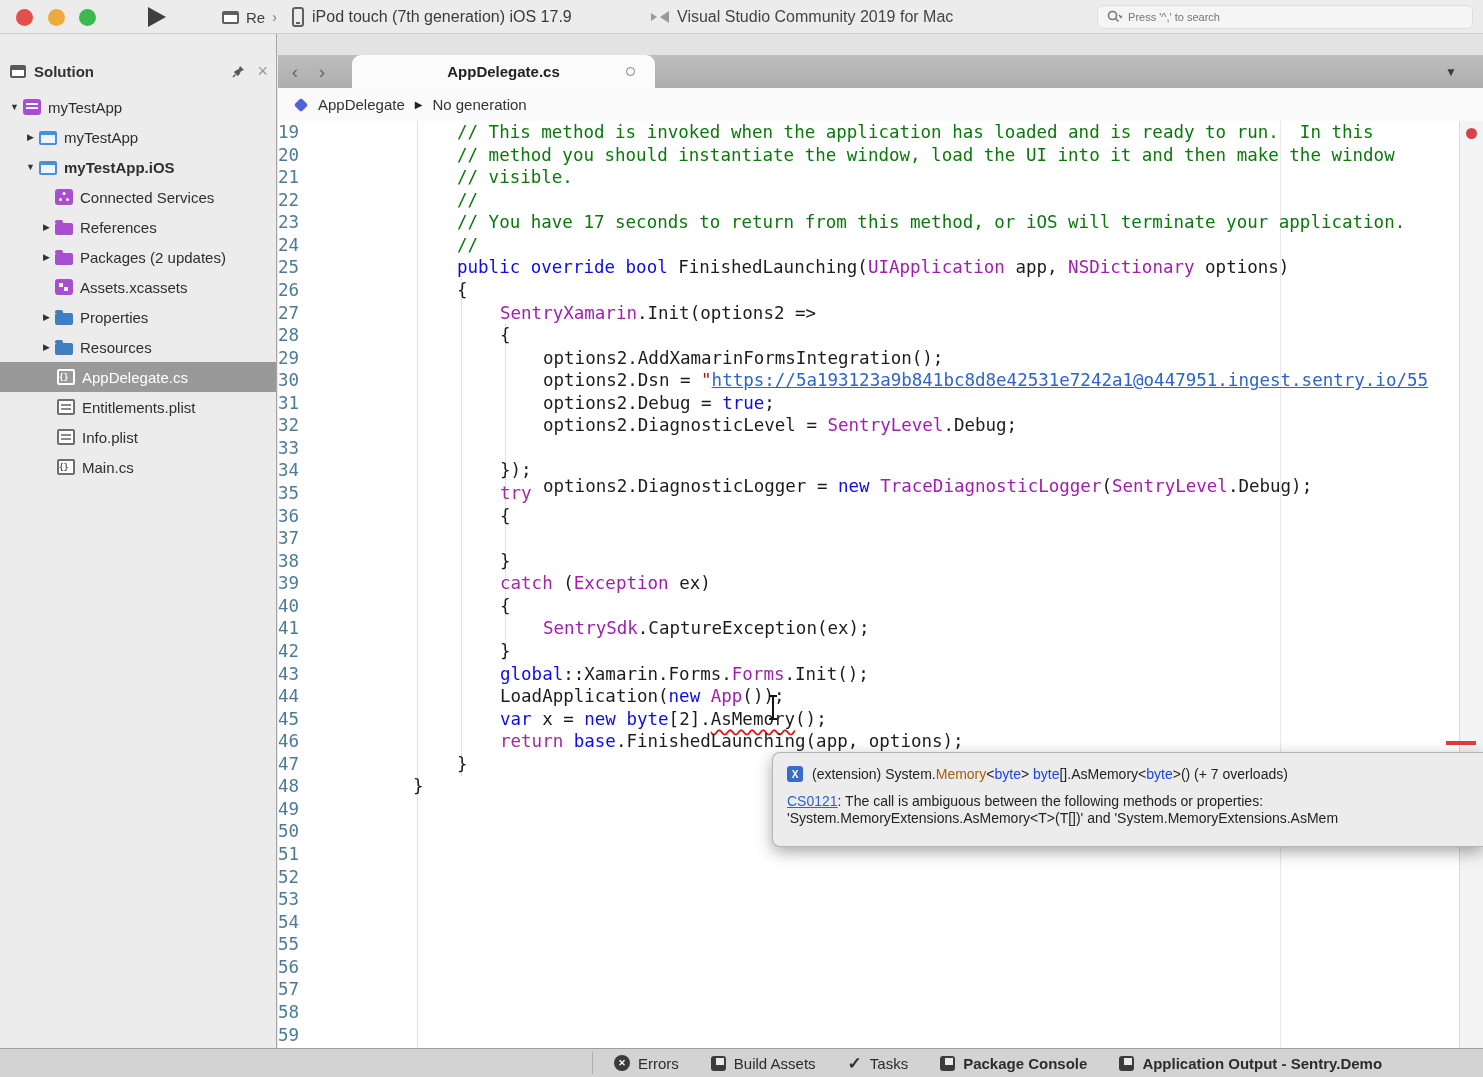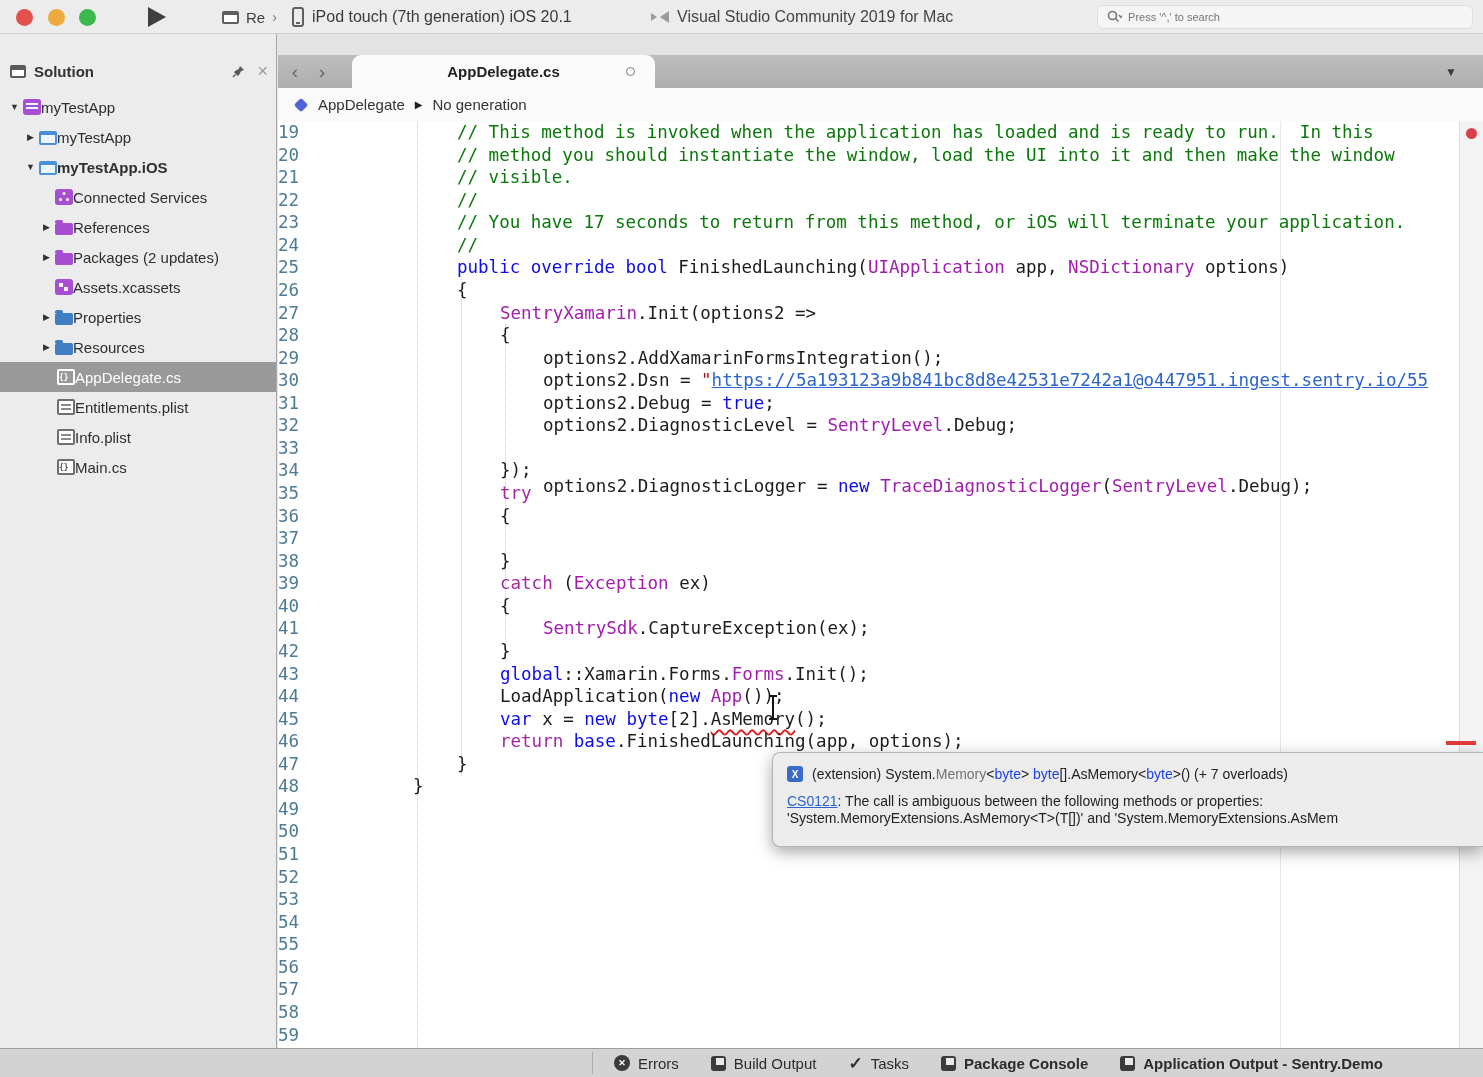--- a/index.html
+++ b/index.html
@@ -37,21 +37,21 @@
   .pad-ic::before { content:""; position:absolute; left:-1px; right:-1px; top:-1px; height:4px; background:#5a5a5a; }
   .pad-title { font-size:15px; font-weight:700; color:#333; margin-left:8px; flex:1; }
   .pad-pin { margin-right:12px; }
   .pad-close { color:#9a9a9a; font-size:18px; line-height:12px; }
   .tree { padding-top:4px; }
   .trow { height:30px; display:flex; align-items:center; font-size:15px; color:#2e2e2e; white-space:nowrap; }
   .trow.sel { background:#999; color:#fff; }
   .trow.bold .tlabel { font-weight:700; }
   .tarrow { width:17px; flex:0 0 17px; font-size:9px; color:#333; text-align:center; }
   .trow.sel .tarrow { color:#fff; }
-  .tlabel { margin-left:0; }
+  .tlabel { margin-left:7px; }
   .ti { width:18px; height:16px; position:relative; flex:0 0 18px; }
   .ti-solution { background:#a74fd0; border-radius:3px; }
   .ti-solution::after { content:""; position:absolute; left:3px; right:3px; top:4px; height:2px; background:#fff; box-shadow:0 4px 0 #fff; }
   .ti-project { background:#eef6fb; border:2px solid #4a90d9; border-radius:2px; height:14px; margin-top:1px; }
   .ti-project::before { content:""; position:absolute; left:-1px; right:-1px; top:-1px; height:3px; background:#4a90d9; }
   .ti-connected { background:#a74fd0; border-radius:3px; }
   .ti-connected::after { content:""; position:absolute; width:3px; height:3px; border-radius:50%; background:#fff;
                          left:4px; top:9px; box-shadow:7px 0 0 #fff, 3.5px -6px 0 #fff; }
   .ti-folder { height:12px; margin-top:3px; border-radius:2px; }
   .ti-folder::before { content:""; position:absolute; top:-3px; left:0; width:8px; height:3px; border-radius:2px 2px 0 0; background:inherit; }
@@ -102,21 +102,21 @@
   .ov-dash { position:absolute; left:1168px; top:620px; width:30px; height:4px; background:#e23b3b; z-index:20; }
   .ibeam { position:absolute; left:488px; top:573px; z-index:50; }
 
   
   .tooltip { position:absolute; left:494px; top:631px; right:0; height:95px; background:#ececec; border:1px solid #b5b5b5;
              border-right:none; border-radius:8px 0 0 8px; box-shadow:0 5px 16px rgba(0,0,0,.35); z-index:30;
              padding:13px 0 0 14px; overflow:hidden; font-size:14px; color:#222; }
   .tt-row1 { display:flex; align-items:center; gap:9px; white-space:nowrap; }
   .ext-ic { width:16px; height:16px; flex:0 0 16px; background:#3a6bc9; border-radius:3px; color:#fff; font-size:10px;
             font-weight:700; display:flex; align-items:center; justify-content:center; }
-  .tt-sig .t { color:#737373; } .tt-sig .k { color:#1f3fe8; } .tt-sig .p { color:#222; }
+  .tt-sig .t { color:#a16207; } .tt-sig .k { color:#1f3fe8; } .tt-sig .p { color:#222; }
   .tt-row2 { margin-top:11px; line-height:17px; white-space:nowrap; }
   .tt-link { color:#2a64cc; text-decoration:underline; }
 
   
   .bottombar { position:absolute; left:0; bottom:0; width:1483px; height:29px; background:#d3d3d3; border-top:1px solid #9e9e9e;
                display:flex; align-items:center; overflow:hidden; }
   .bb-sep { position:absolute; left:592px; top:3px; bottom:3px; width:1px; background:#adadad; }
   .bb-items { display:flex; align-items:center; gap:32px; margin-left:614px; }
   .bitem { display:flex; align-items:center; gap:8px; font-size:15px; color:#2c2c2c; white-space:nowrap; }
   .bitem.bold { font-weight:700; }
@@ -134,21 +134,21 @@
   <span class="tl tl-yellow"></span>
   <span class="tl tl-green"></span>
   <span class="play"></span>
   <div class="cfg">
     <span class="win-ic"></span>
     <span class="cfg-label">Re</span>
     <span class="chev">›</span>
   </div>
   <div class="device">
     <span class="phone-ic"></span>
-    <span class="device-label">iPod touch (7th generation) iOS 20.1</span>
+    <span class="device-label">iPod touch (7th generation) iOS 17.9</span>
   </div>
   <div class="wintitle">
     <svg width="20" height="14">
       <path d="M1 3l6 4-6 4zM19 1l-9 6 9 6z" fill="#9a9a9a"></path>
     </svg>
     <span class="wintitle-label">Visual Studio Community 2019 for Mac</span>
   </div>
   <div class="searchbox">
     <svg width="16" height="14">
       <circle cx="5.5" cy="5.5" r="4" fill="none" stroke="#777" stroke-width="1.6"></circle>
@@ -332,21 +332,21 @@
 
 <div class="bottombar">
   <span class="bb-sep"></span>
   <div class="bb-items">
       <div class="bitem">
         <span class="bi-errors">✕</span>
         <span>Errors</span>
       </div>
       <div class="bitem">
         <span class="bi-output"></span>
-        <span>Build Output</span>
+        <span>Build Assets</span>
       </div>
       <div class="bitem">
         <span class="bi-tasks">✓</span>
         <span>Tasks</span>
       </div>
       <div class="bitem bold">
         <span class="bi-output"></span>
         <span>Package Console</span>
       </div>
       <div class="bitem bold">

